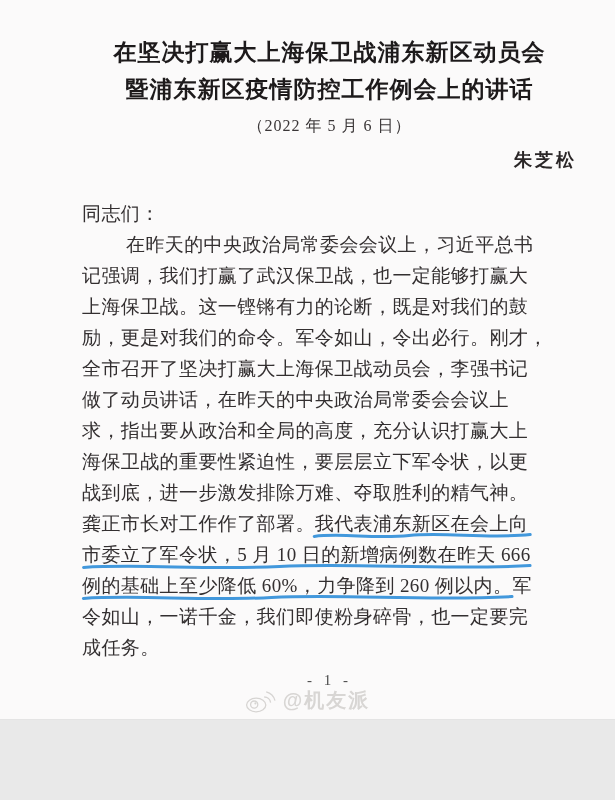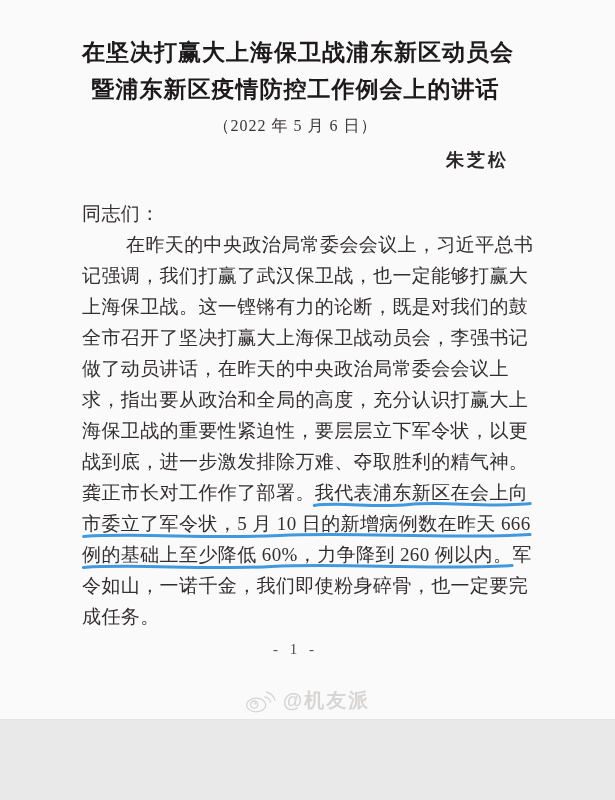--- a/index.html
+++ b/index.html
@@ -5,21 +5,21 @@
   * { margin: 0; padding: 0; box-sizing: border-box; }
   html, body { background: #e9e9e9; }
   .page {
     position: relative;
     width: 615px;
     height: 720px;
     margin: 0 auto;
     background: #fbfafa;
     color: #322e2f;
     font-family: "Liberation Serif", "DejaVu Serif", serif;
-    padding: 34px 106px 0 82px;
+    padding: 34px 38px 0 82px;
     overflow: hidden;
     border-bottom: 1px solid #e4e4e4;
   }
   .title {
     text-align: center;
     font-size: 23px;
     font-weight: 700;
     line-height: 37px;
     letter-spacing: 1px;
     color: #1d1a1b;
@@ -111,20 +111,21 @@
   <div class="title">在坚决打赢大上海保卫战浦东新区动员会</div>
   <div class="title">暨浦东新区疫情防控工作例会上的讲话</div>
   <div class="date">（2022 年 5 月 6 日）</div>
   <div class="author">朱芝松</div>
 
   <div class="body-text">
       <div class="line"><span>同志们：</span></div>
       <div class="line indent"><span>在昨天的中央政治局常委会会议上，习近平总书</span></div>
       <div class="line"><span>记强调，我们打赢了武汉保卫战，也一定能够打赢大</span></div>
       <div class="line"><span>上海保卫战。这一铿锵有力的论断，既是对我们的鼓</span></div>
+      <div class="line"><span>励，更是对我们的命令。军令如山，令出必行。刚才，</span></div>
       <div class="line"><span>全市召开了坚决打赢大上海保卫战动员会，李强书记</span></div>
       <div class="line"><span>做了动员讲话，在昨天的中央政治局常委会会议上</span></div>
       <div class="line"><span>求，指出要从政治和全局的高度，充分认识打赢大上</span></div>
       <div class="line"><span>海保卫战的重要性紧迫性，要层层立下军令状，以更</span></div>
       <div class="line"><span>战到底，进一步激发排除万难、夺取胜利的精气神。</span></div>
       <div class="line"><span>龚正市长对工作作了部署。</span><span class="ul">我代表浦东新区在会上向<svg class="wave" viewBox="0 0 100 12" preserveAspectRatio="none">
             <path d="M1,7 C14,3 28,10 44,6 C60,2 80,10 99,5" vector-effect="non-scaling-stroke"></path>
           </svg></span></div>
       <div class="line"><span class="ul">市委立了军令状，5 月 10 日的新增病例数在昨天 666<svg class="wave" viewBox="0 0 100 12" preserveAspectRatio="none">
             <path d="M1,7 C14,3 28,10 44,6 C60,2 80,10 99,5" vector-effect="non-scaling-stroke"></path>

